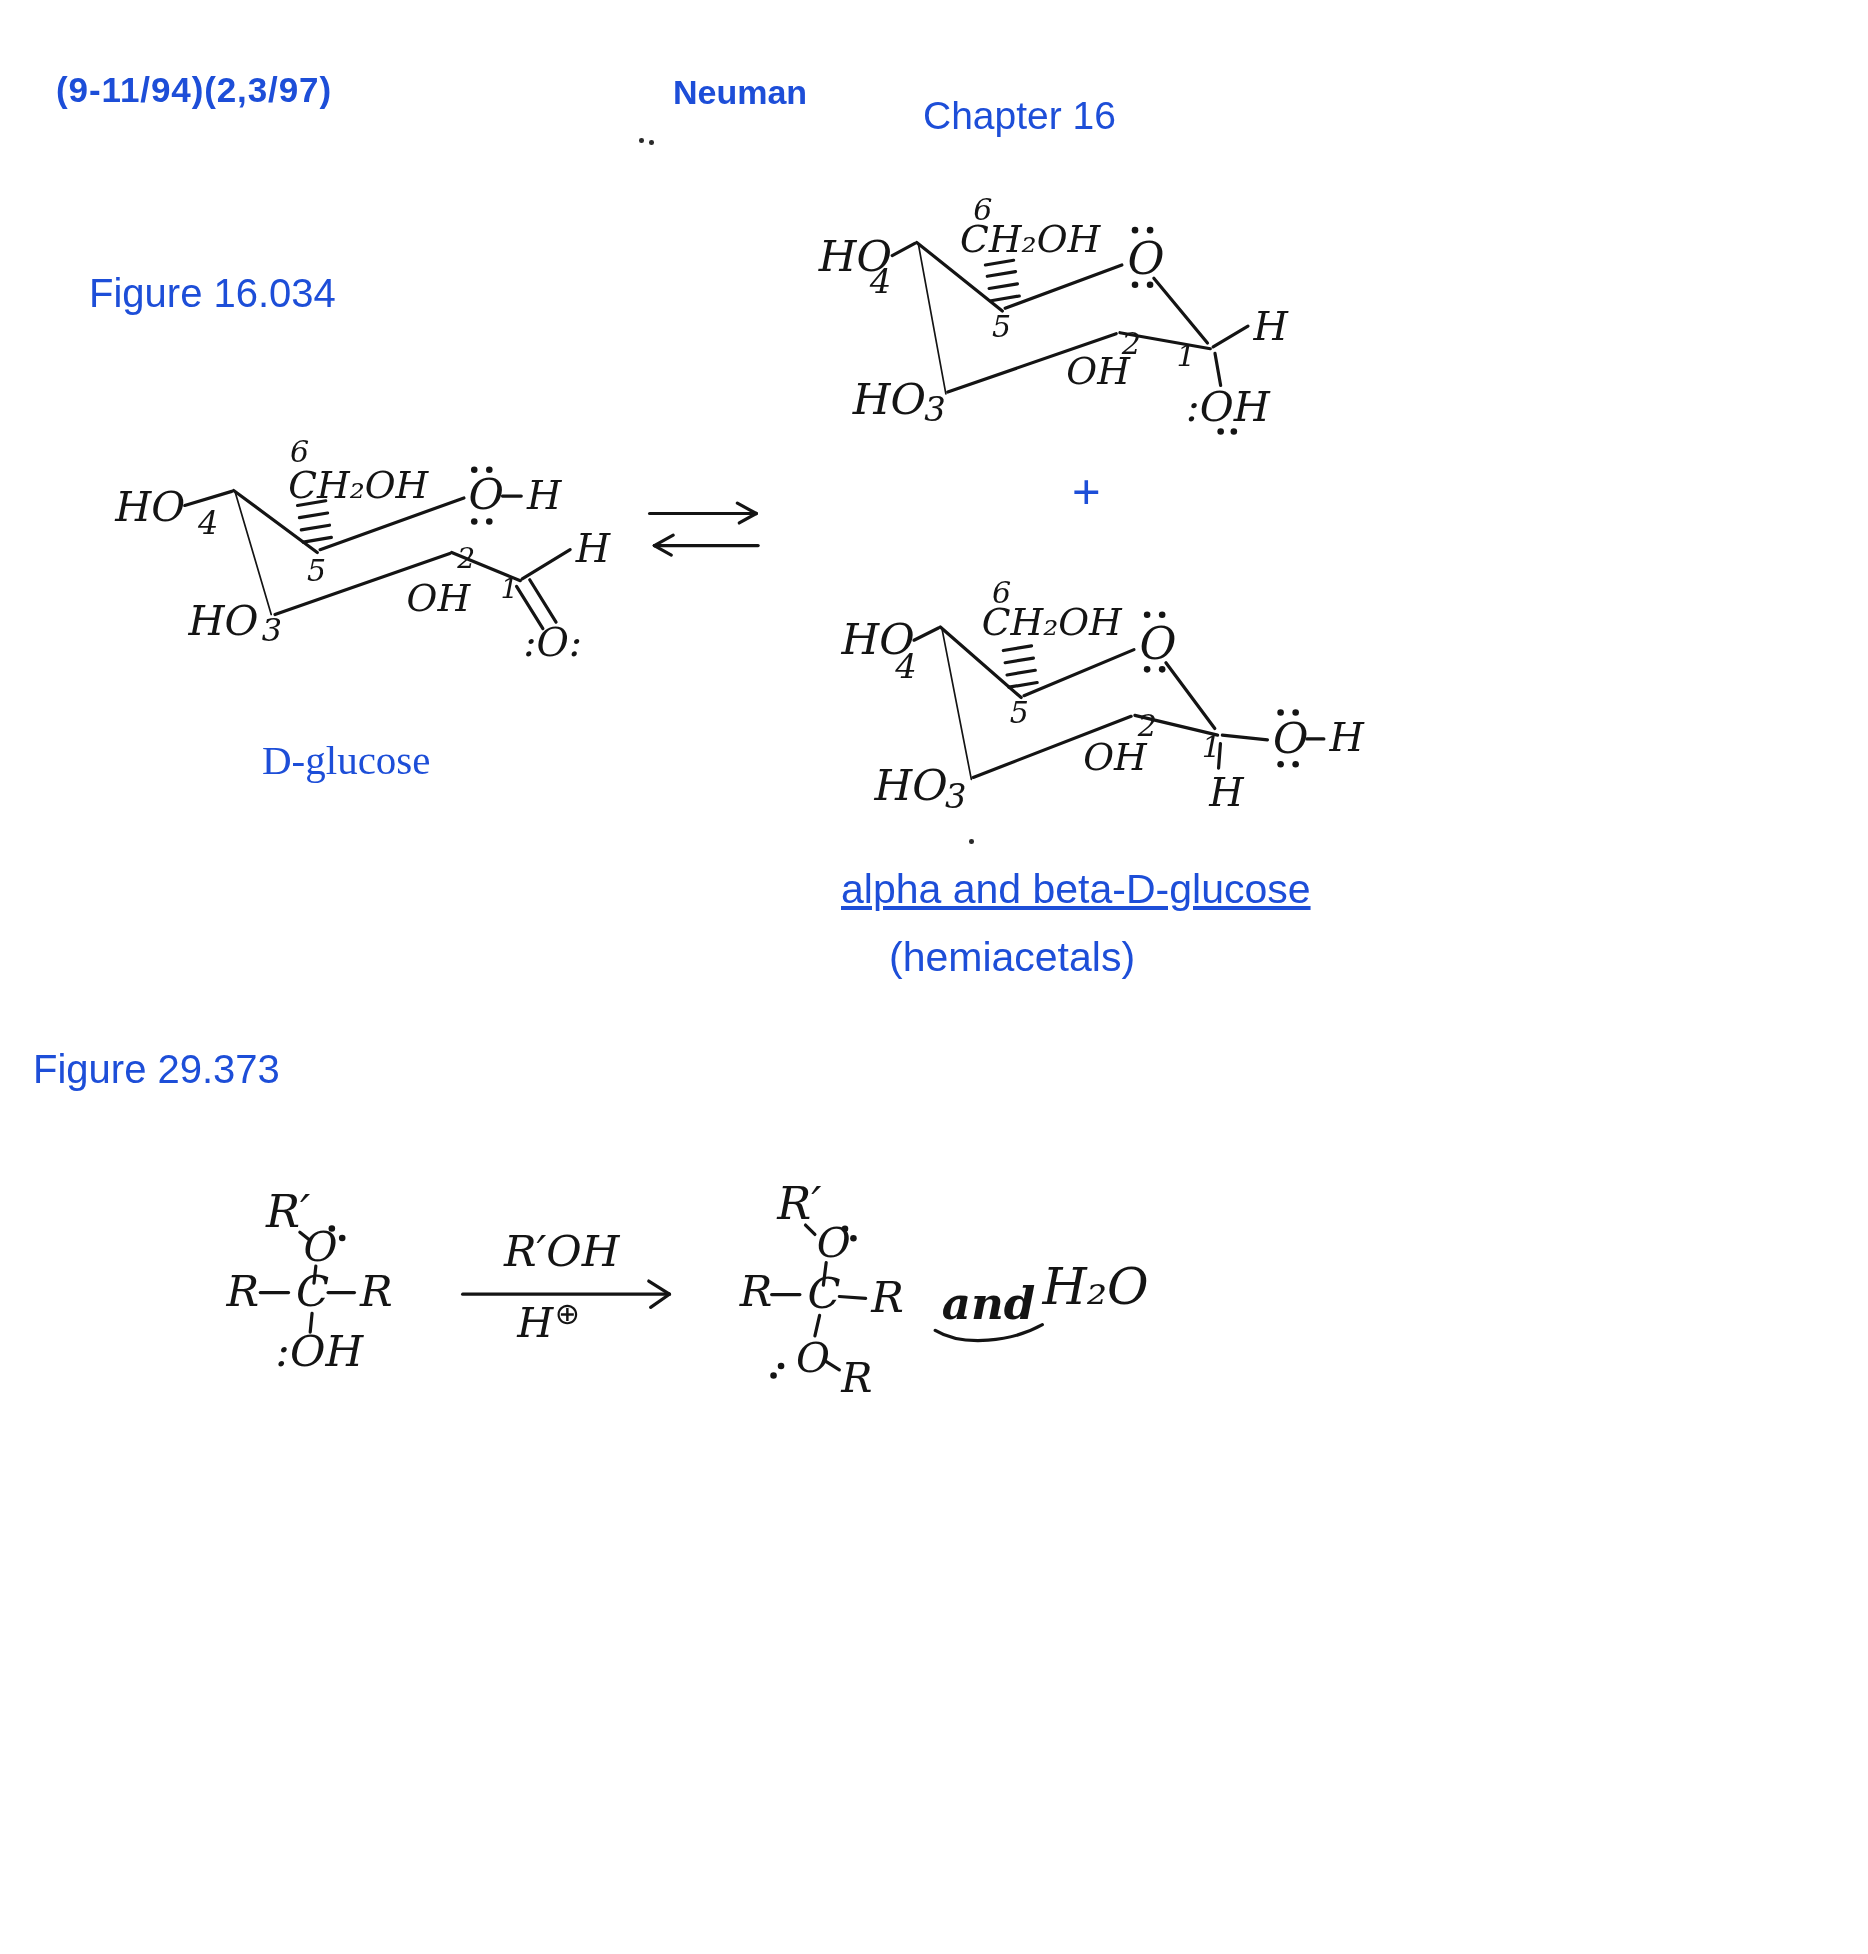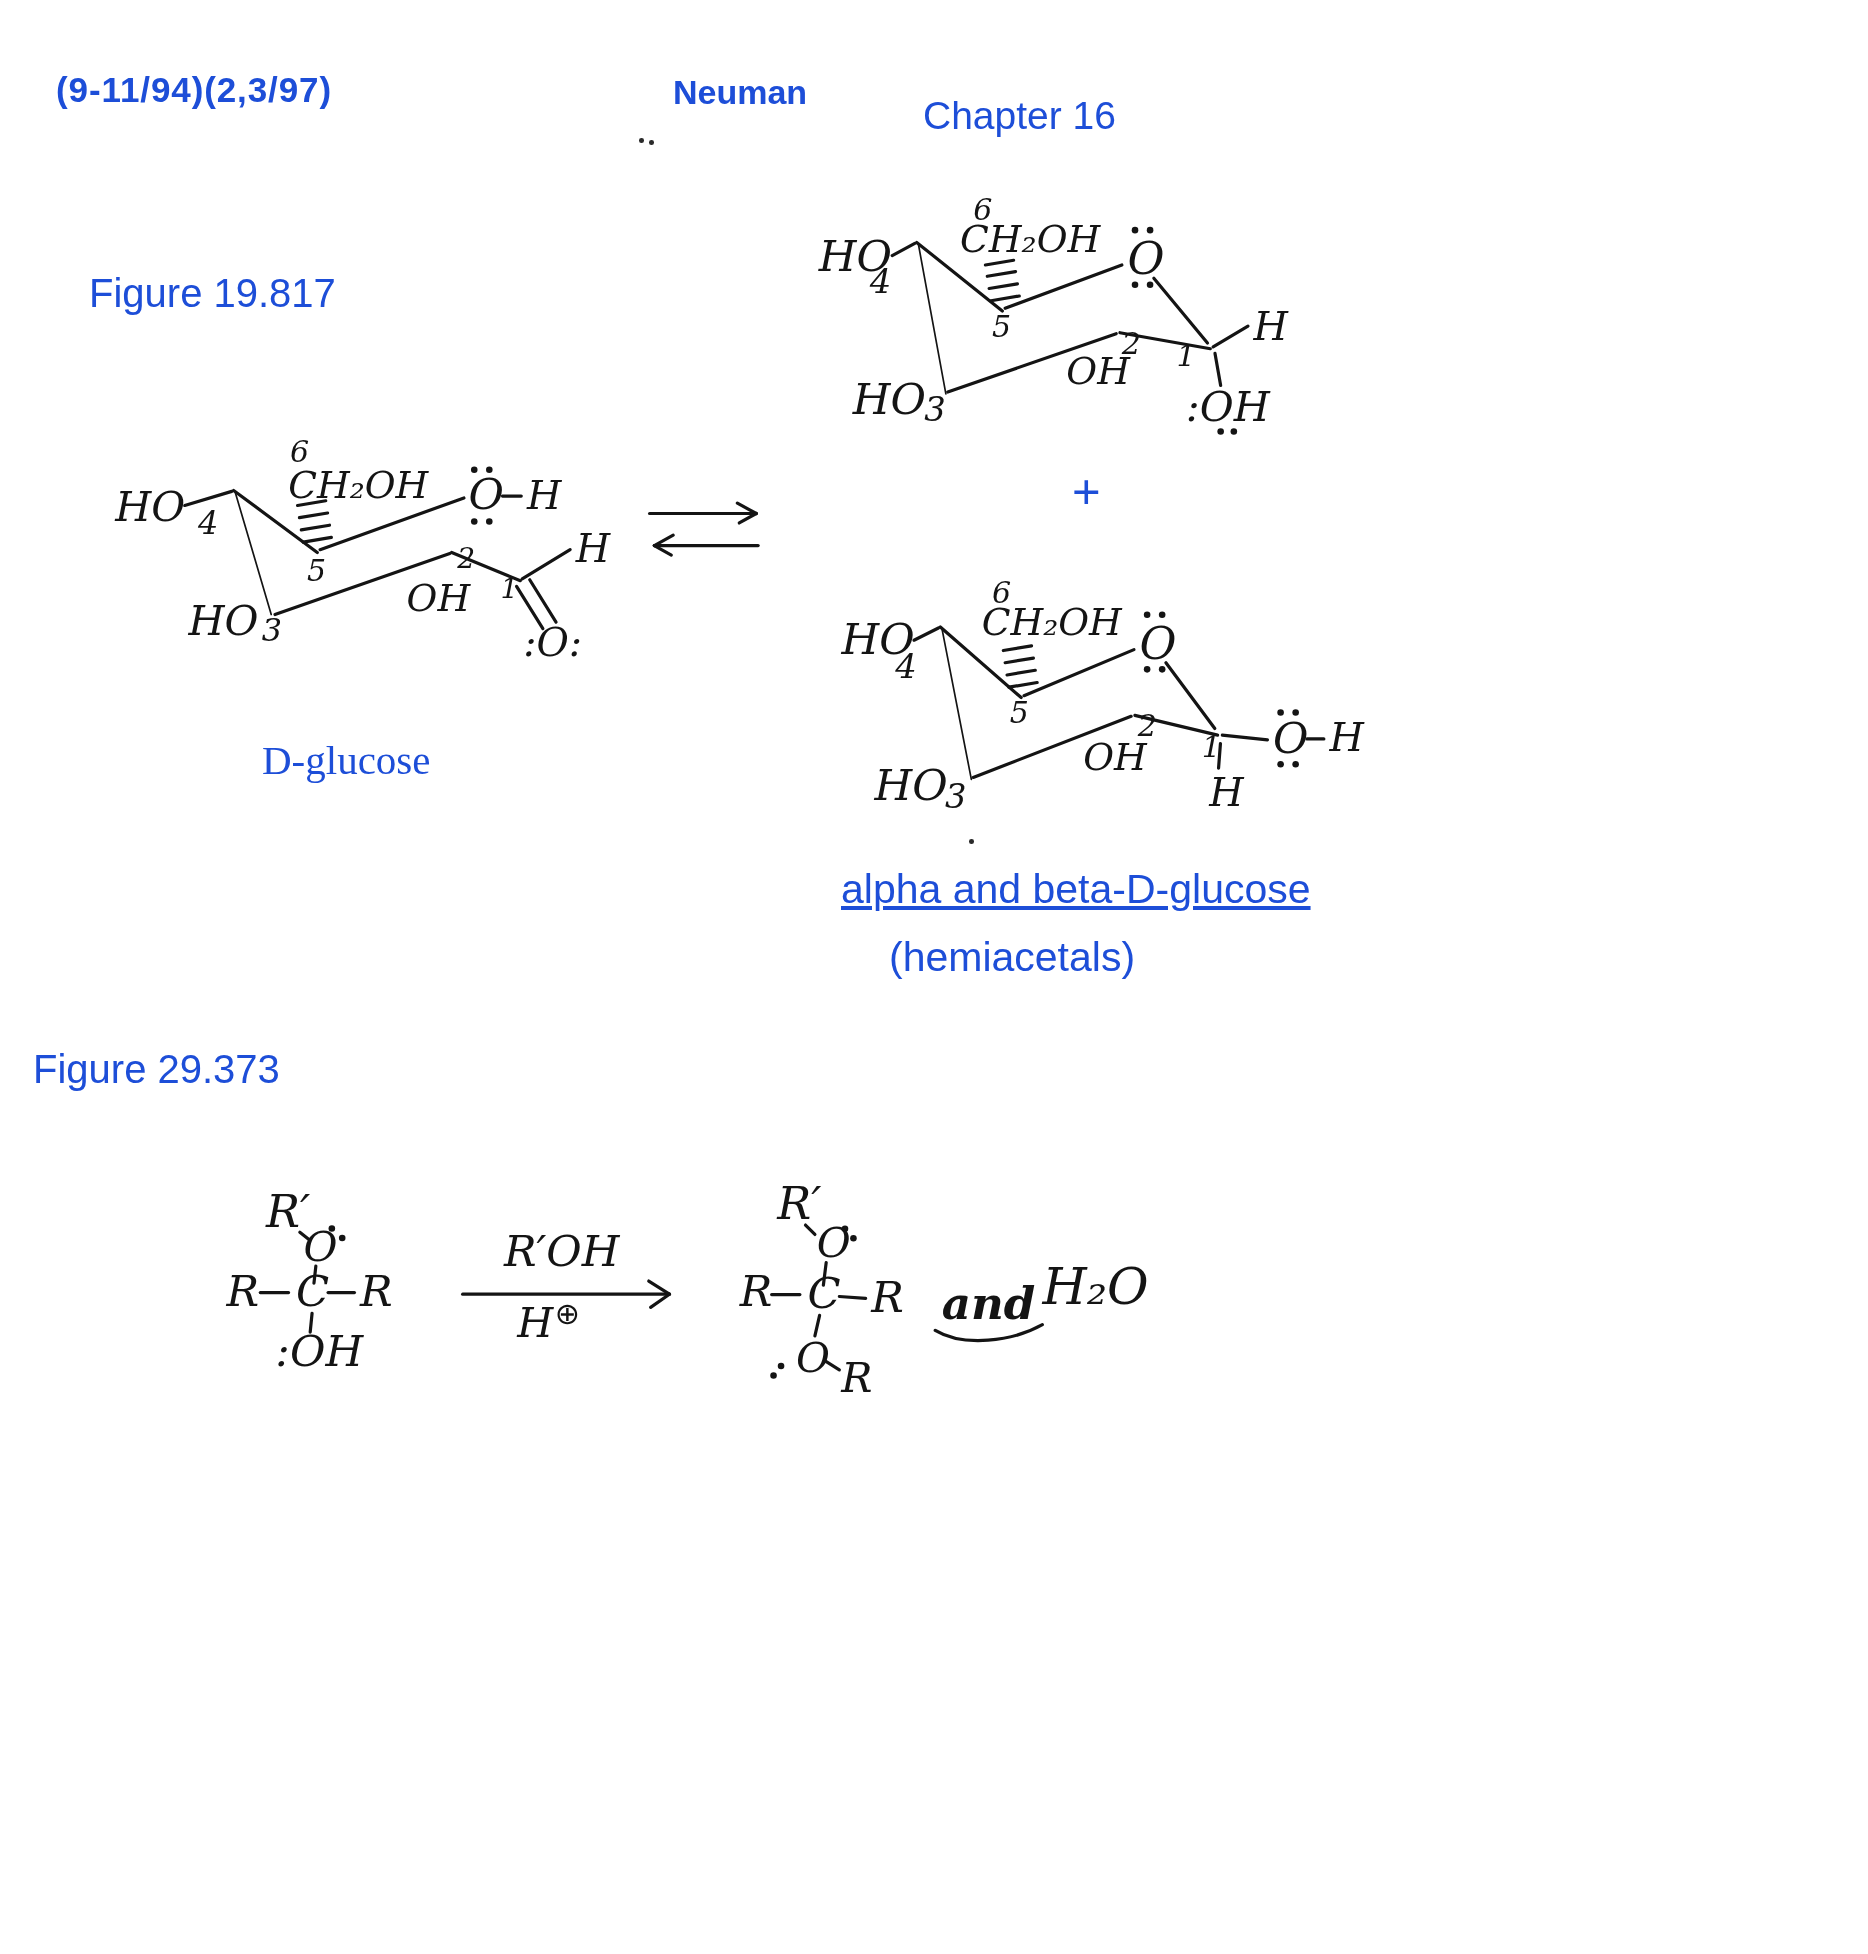--- a/index.html
+++ b/index.html
@@ -24,21 +24,21 @@
 <body>
 
 <div class="abs typeset bold" style="left:56px; top:70px; font-size:35px; letter-spacing:0.9px;">(9-11/94)(2,3/97)</div>
 <div class="abs typeset bold" style="left:673px; top:73px; font-size:34px;">Neuman</div>
 <div class="abs typeset" style="left:923px; top:70px; font-size:39px; font-weight:400;margin-top:24px;">Chapter 16</div>
 
 <div class="stray" style="left:639px; top:138px;"></div>
 <div class="stray" style="left:649px; top:140px;"></div>
 <div class="stray" style="left:969px; top:839px;"></div>
 
-<div class="abs typeset" style="left:89px; top:271px; font-size:40px;">Figure 19.817</div>
+<div class="abs typeset" style="left:89px; top:271px; font-size:40px;">Figure 16.034</div>
 
 <svg style="left:94px; top:419px;" width="565" height="282" viewBox="0 0 600 300">
   <g>
     <line class="bond" x1="96" y1="92" x2="146" y2="77"></line>
     <line class="bond" x1="148" y1="76" x2="237" y2="142"></line>
     <line class="bond-thin" x1="150" y1="79" x2="188" y2="208"></line>
     <g>
       <line class="bond" x1="222" y1="131" x2="252" y2="126"></line>
       <line class="bond" x1="220" y1="118" x2="250" y2="113"></line>
       <line class="bond" x1="218" y1="105" x2="248" y2="100"></line>

